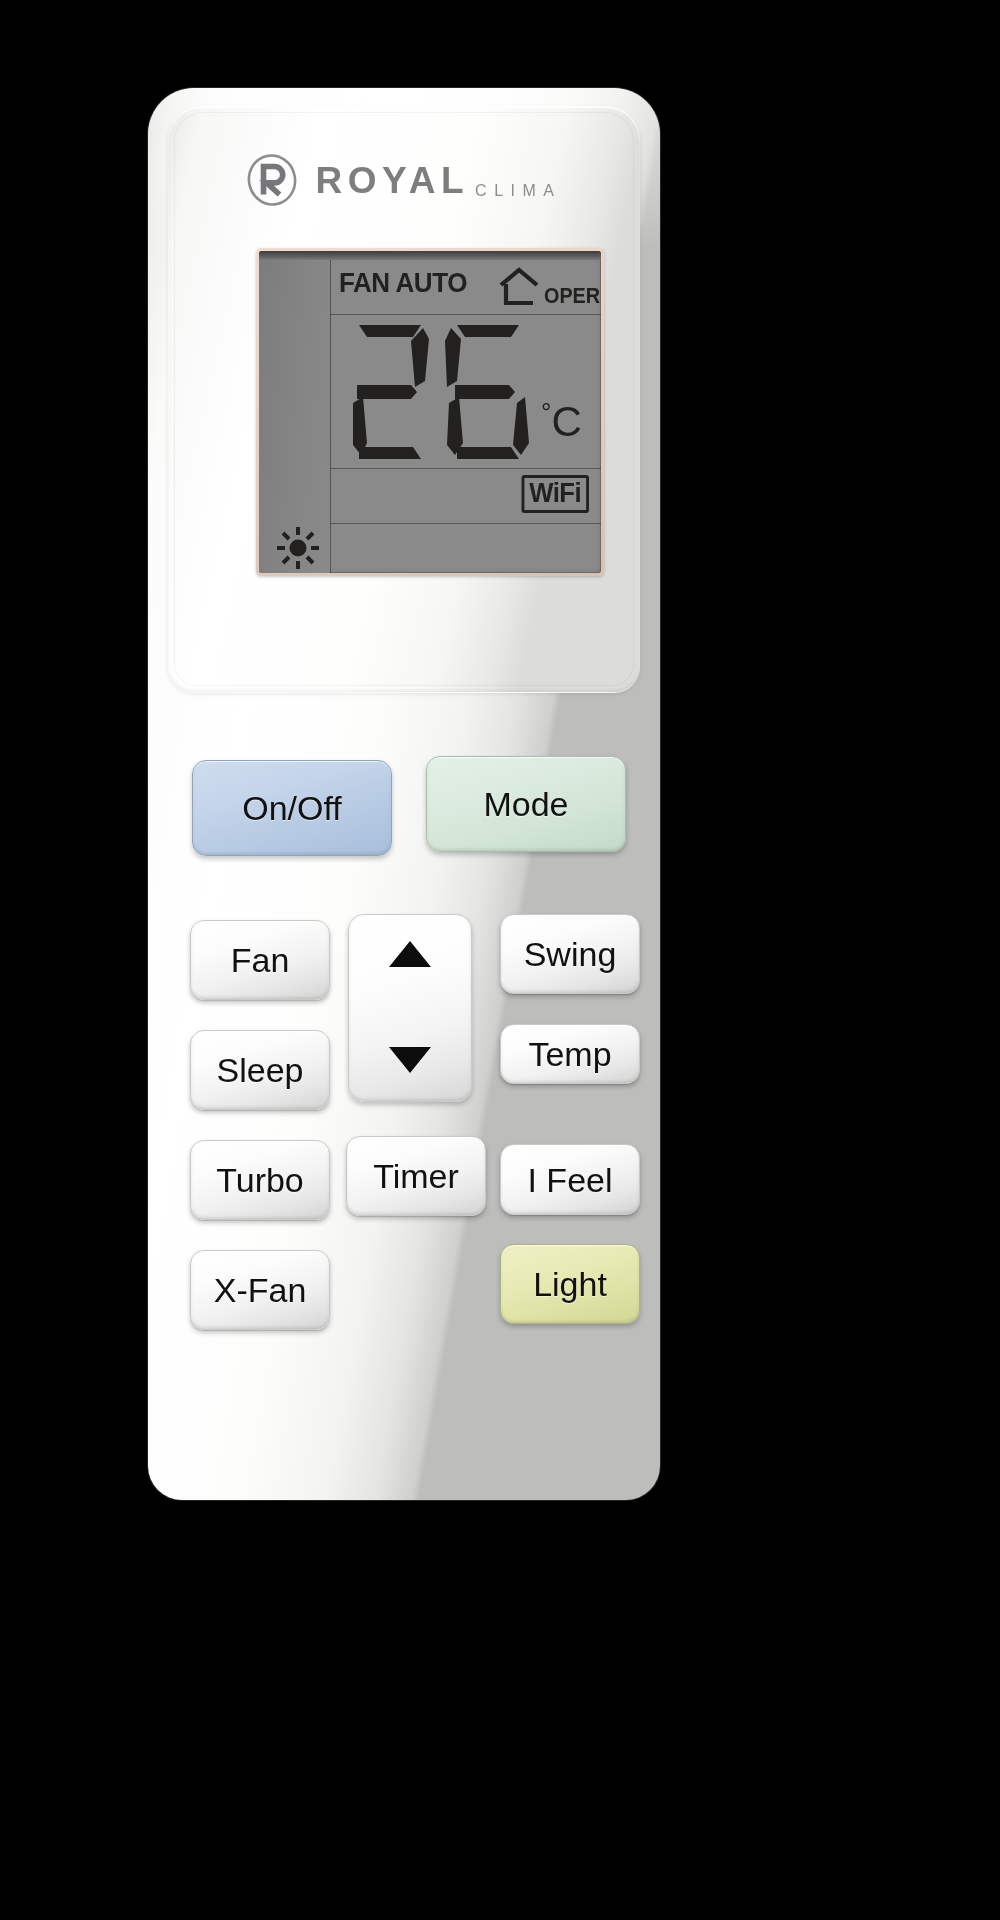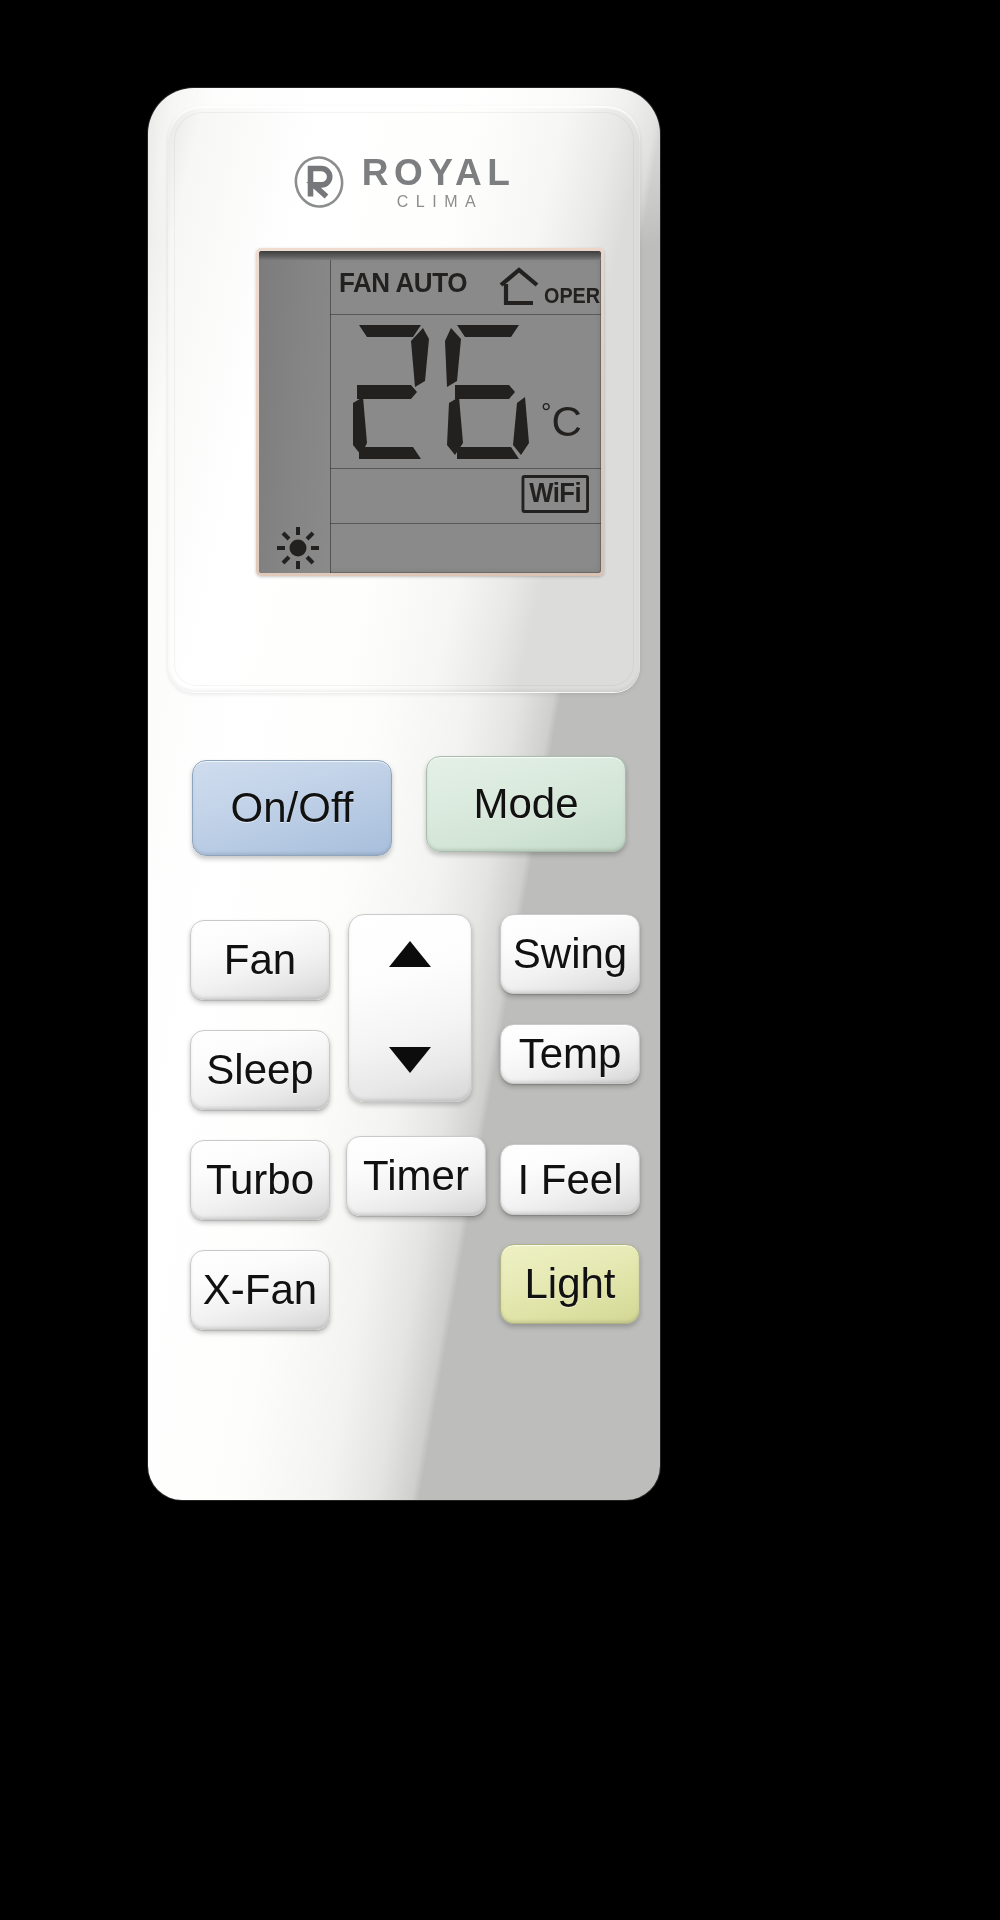--- a/index.html
+++ b/index.html
@@ -89,22 +89,21 @@
     justify-content: center;
     gap: 17px;
   }
   .brand-mark {
     width: 52px;
     height: 52px;
     flex: 0 0 auto;
   }
   .brand-text {
     display: flex;
-    flex-direction: column;
-    align-items: center;
+    align-items: flex-end;
     gap: 3px;
   }
   .brand-name {
     font-size: 37px;
     font-weight: bold;
     letter-spacing: 5.5px;
     color: #7c7e80;
     line-height: 1;
   }
   .brand-sub {
@@ -261,21 +260,21 @@
     width: 512px;
     height: 808px;
   }
 
   .btn {
     position: absolute;
     display: flex;
     align-items: center;
     justify-content: center;
     border-radius: 14px;
-    font-size: 42px;
+    font-size: 34px;
     color: #111111;
     line-height: 1;
     white-space: nowrap;
     user-select: none;
     text-shadow: 0 1px 0 rgba(255,255,255,0.55);
   }
 
   
   .btn.white {
     background: linear-gradient(163deg,

